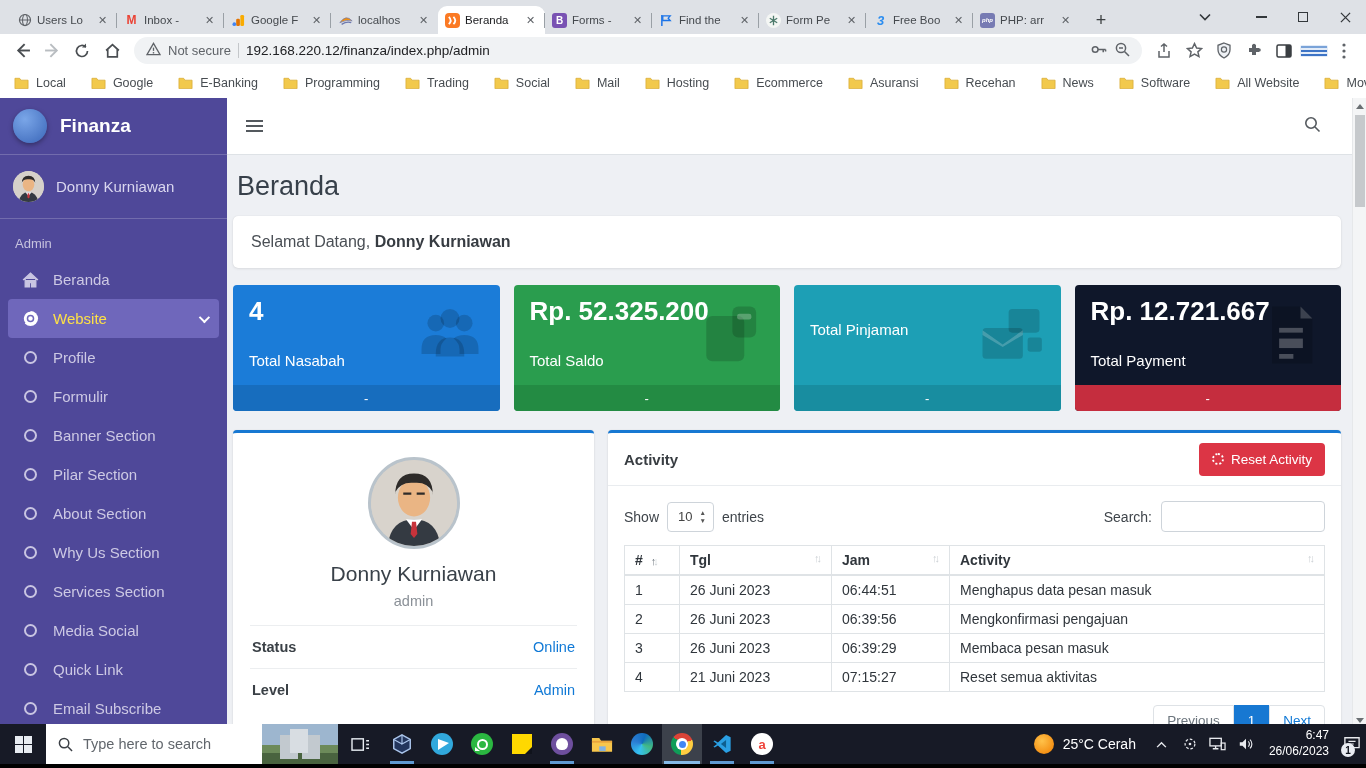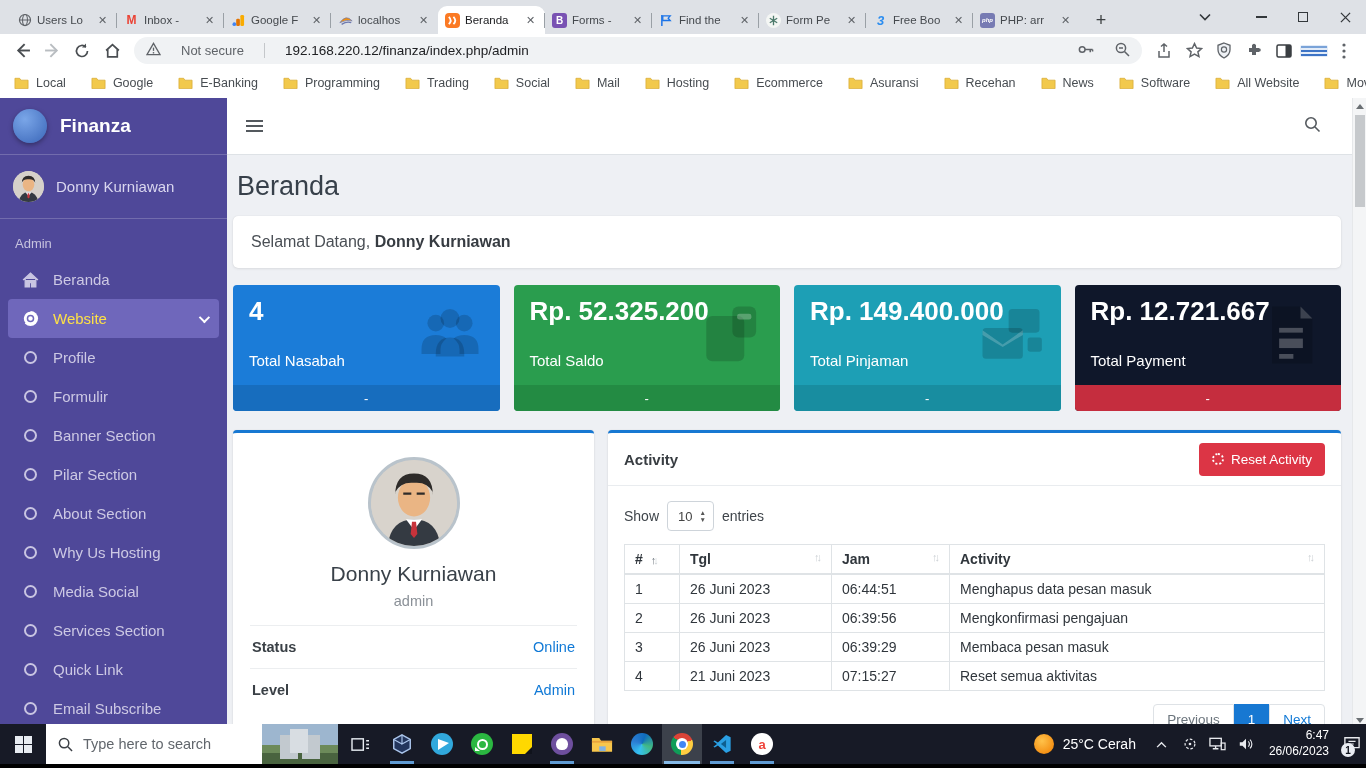--- a/index.html
+++ b/index.html
@@ -24,21 +24,21 @@
   .newtab { width:28px; height:28px; display:flex; align-items:center; justify-content:center; font-size:18px; color:#3c4043; margin:0 0 0 7px; }
   .win-controls { position:absolute; right:0; top:0; height:34px; display:flex; align-items:stretch; }
   .winbtn { width:42px; display:flex; align-items:center; justify-content:center; }
   .winbtn.chev { margin-right:14px; }
   .min-glyph { width:11px; height:1.5px; background:#33373b; }
   .max-glyph { width:10px; height:10px; border:1.5px solid #33373b; }
 
   
   .toolbar { height:33px; background:#fff; display:flex; align-items:center; padding:0 8px; gap:2px; }
   .tool { width:28px; height:28px; display:flex; align-items:center; justify-content:center; border-radius:50%; flex:none; }
-  .omnibox { flex:1; height:27px; background:#f0f2f4; border-radius:14px; display:flex; align-items:center; padding:0 12px; margin:0 6px; gap:20px; font-size:13px; color:#5f6368; }
+  .omnibox { flex:1; height:27px; background:#f0f2f4; border-radius:14px; display:flex; align-items:center; padding:0 12px; margin:0 6px; gap:7px; font-size:13px; color:#5f6368; }
   .omni-sep { width:1px; height:15px; background:#c4c7ca; }
   .omni-url { color:#202124; font-size:13.5px; }
   .omni-spacer { flex:1; }
   .ext-logo { width:34px; height:12px; background:#e3ecf8; border-radius:2px; display:flex; align-items:center; justify-content:center; }
   .ext-logo i { display:block; width:26px; height:2px; background:#3d74c6; box-shadow:0 4px 0 #3d74c6, 0 -4px 0 #7aa3d8; }
 
   
   .bookmarks { height:31px; background:#fff; display:flex; align-items:center; padding:0 14px; gap:25px; font-size:12.5px; color:#474c51; }
   .bm { display:flex; align-items:center; gap:7px; white-space:nowrap; }
 
@@ -514,33 +514,33 @@
         <div class="menu-item">
           <span class="mi-icon">
               <span class="circle-icon"></span>
             </span>
           <span>About Section</span>
         </div>
         <div class="menu-item">
           <span class="mi-icon">
               <span class="circle-icon"></span>
             </span>
-          <span>Why Us Hosting</span>
+          <span>Why Us Section</span>
+        </div>
+        <div class="menu-item">
+          <span class="mi-icon">
+              <span class="circle-icon"></span>
+            </span>
+          <span>Services Section</span>
         </div>
         <div class="menu-item">
           <span class="mi-icon">
               <span class="circle-icon"></span>
             </span>
           <span>Media Social</span>
-        </div>
-        <div class="menu-item">
-          <span class="mi-icon">
-              <span class="circle-icon"></span>
-            </span>
-          <span>Services Section</span>
         </div>
         <div class="menu-item">
           <span class="mi-icon">
               <span class="circle-icon"></span>
             </span>
           <span>Quick Link</span>
         </div>
         <div class="menu-item">
           <span class="mi-icon">
               <span class="circle-icon"></span>
@@ -596,21 +596,20 @@
                       <rect x="12" y="16" width="32" height="38" rx="5"></rect>
                       <rect x="34" y="8" width="20" height="26" rx="5"></rect>
                       <rect x="38" y="14" width="12" height="5" rx="2" fill="rgba(255,255,255,0.25)"></rect>
                     </g>
                   </svg></span>
             </div>
             <a class="stat-footer" style="background: rgb(35, 139, 67);">-</a>
           </div>
           <div class="stat-card" style="background: rgb(29, 159, 181);">
             <div class="stat-body">
-              <div class="stat-value">Rp. 149.400.000</div>
               <div class="stat-label">Total Pinjaman</div>
               <span class="stat-icon"><svg width="76" height="76" viewBox="0 0 64 64">
                     <g fill="rgba(0,0,0,0.16)">
                       <rect x="30" y="10" width="26" height="20" rx="3"></rect>
                       <rect x="8" y="26" width="34" height="26" rx="3"></rect>
                       <path d="M8 28l17 12 17-12v4L25 42 8 32z" fill="rgba(255,255,255,0.2)"></path>
                       <rect x="46" y="34" width="12" height="12" rx="2"></rect>
                     </g>
                   </svg></span>
             </div>
@@ -669,20 +668,24 @@
             <div class="activity-controls">
               <span>Show</span>
               <span class="show-select">
                 <span>10</span>
                 <span class="stepper">
                     <span>▲</span>
                     <span>▼</span>
                   </span>
               </span>
               <span>entries</span>
+              <span class="search-wrap">
+                <span>Search:</span>
+                <input class="search-input" type="text" style="">
+              </span>
             </div>
             <table class="activity-table">
               <thead>
                 <tr>
                   <th><span>#</span><span class="sort-asc-active">↑<span class="pale">↓</span></span></th>
                   <th><span>Tgl</span><span class="sort-pair">↑↓</span></th>
                   <th><span>Jam</span><span class="sort-pair">↑↓</span></th>
                   <th><span>Activity</span><span class="sort-pair">↑↓</span></th>
                 </tr>
               </thead>

